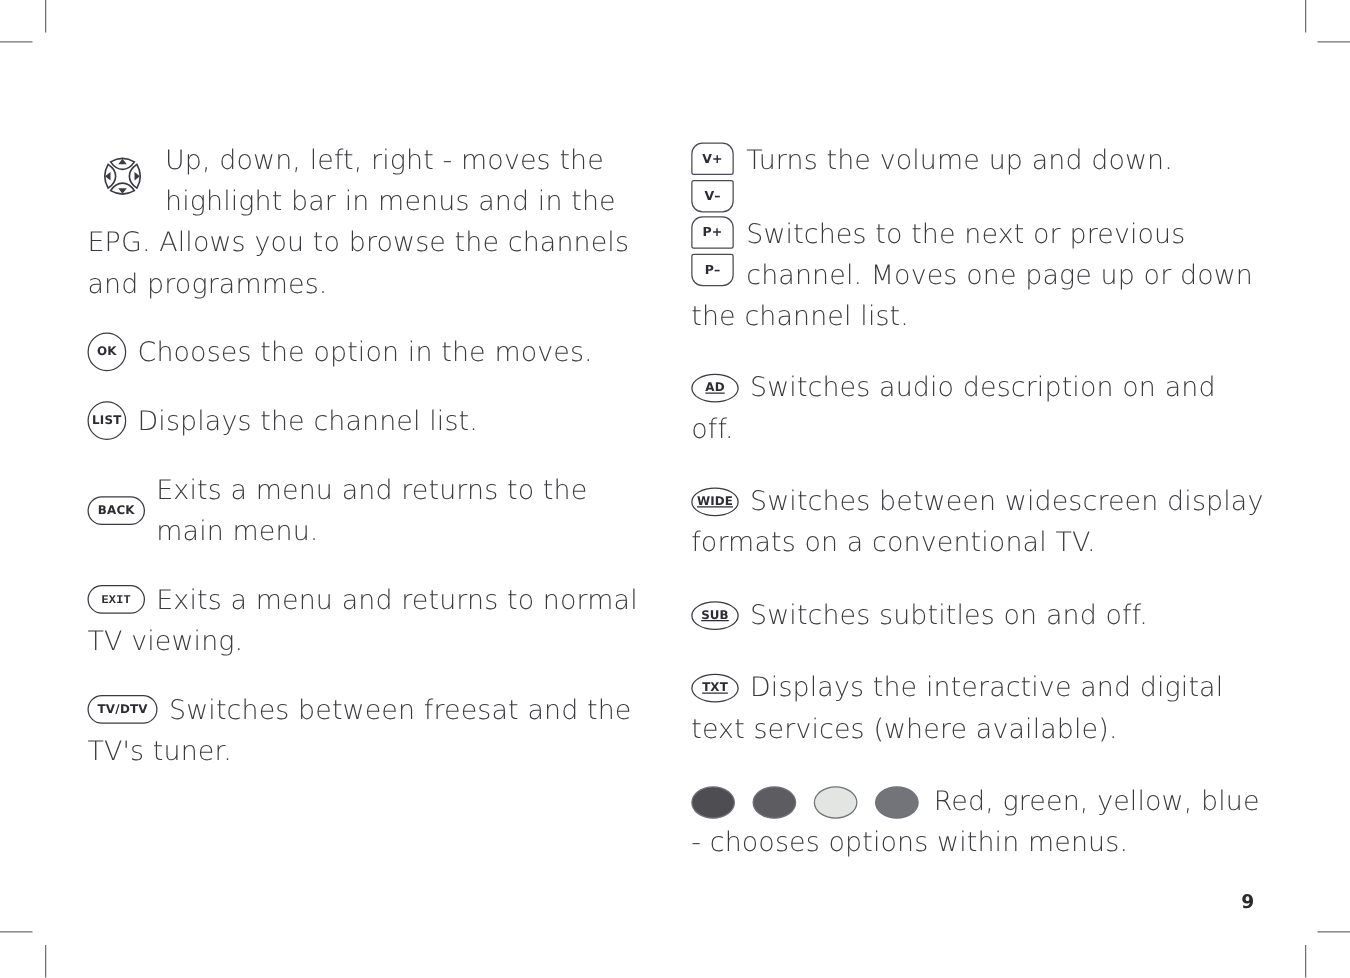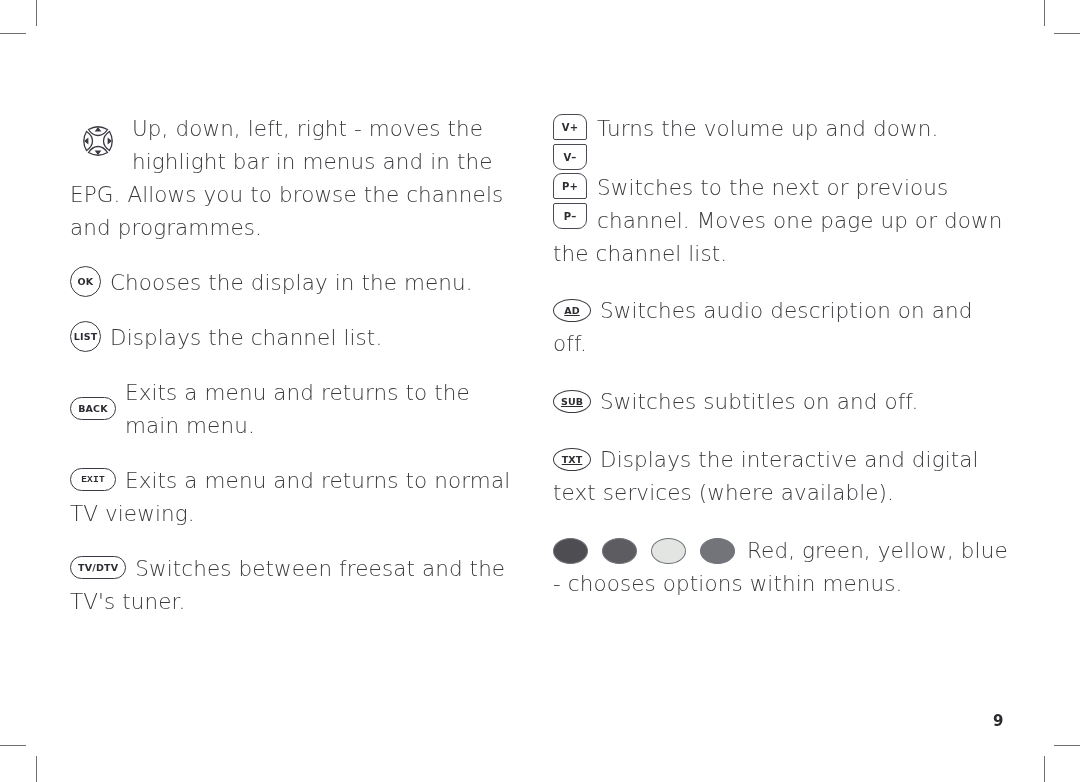--- a/index.html
+++ b/index.html
@@ -181,21 +181,21 @@
           </g>
         </svg>
       </span>
       <span class="txt">Up, down, left, right - moves the highlight bar in menus and in the EPG. Allows you to browse the channels and programmes.</span>
     </div>
 
     <div class="entry">
       <span class="ico-wrap">
         <span class="btn-circle">OK</span>
       </span>
-      <span class="txt">Chooses the display in the menu.</span>
+      <span class="txt">Chooses the option in the moves.</span>
     </div>
 
     <div class="entry">
       <span class="ico-wrap">
         <span class="btn-circle">LIST</span>
       </span>
       <span class="txt">Displays the channel list.</span>
     </div>
 
 
@@ -240,20 +240,26 @@
       <span class="txt">Switches to the next or previous channel. Moves one page up or down the channel list.</span>
     </div>
 
     <div class="entry" style="margin-bottom:25px;">
       <span class="ico-wrap" style="margin-top:5px;">
         <span class="btn-ellipse">AD</span>
       </span>
       <span class="txt">Switches audio description on and off.</span>
     </div>
 
+    <div class="entry" style="margin-bottom:25px;">
+      <span class="ico-wrap" style="margin-top:5px;">
+        <span class="btn-ellipse">WIDE</span>
+      </span>
+      <span class="txt">Switches between widescreen display formats on a conventional TV.</span>
+    </div>
 
     <div class="entry" style="margin-bottom:25px;">
       <span class="ico-wrap" style="margin-top:5px;">
         <span class="btn-ellipse">SUB</span>
       </span>
       <span class="txt">Switches subtitles on and off.</span>
     </div>
 
     <div class="entry" style="margin-bottom:25px;">
       <span class="ico-wrap" style="margin-top:5px;">

